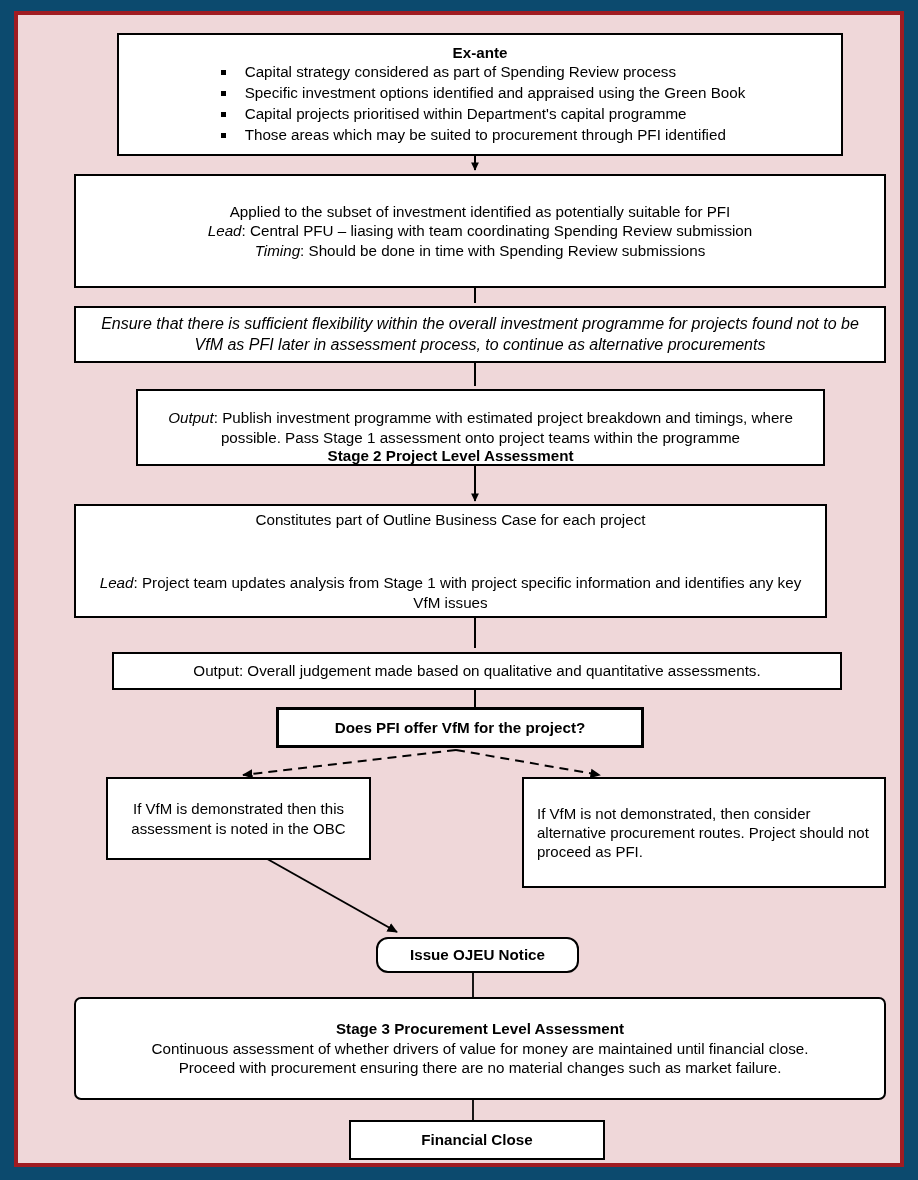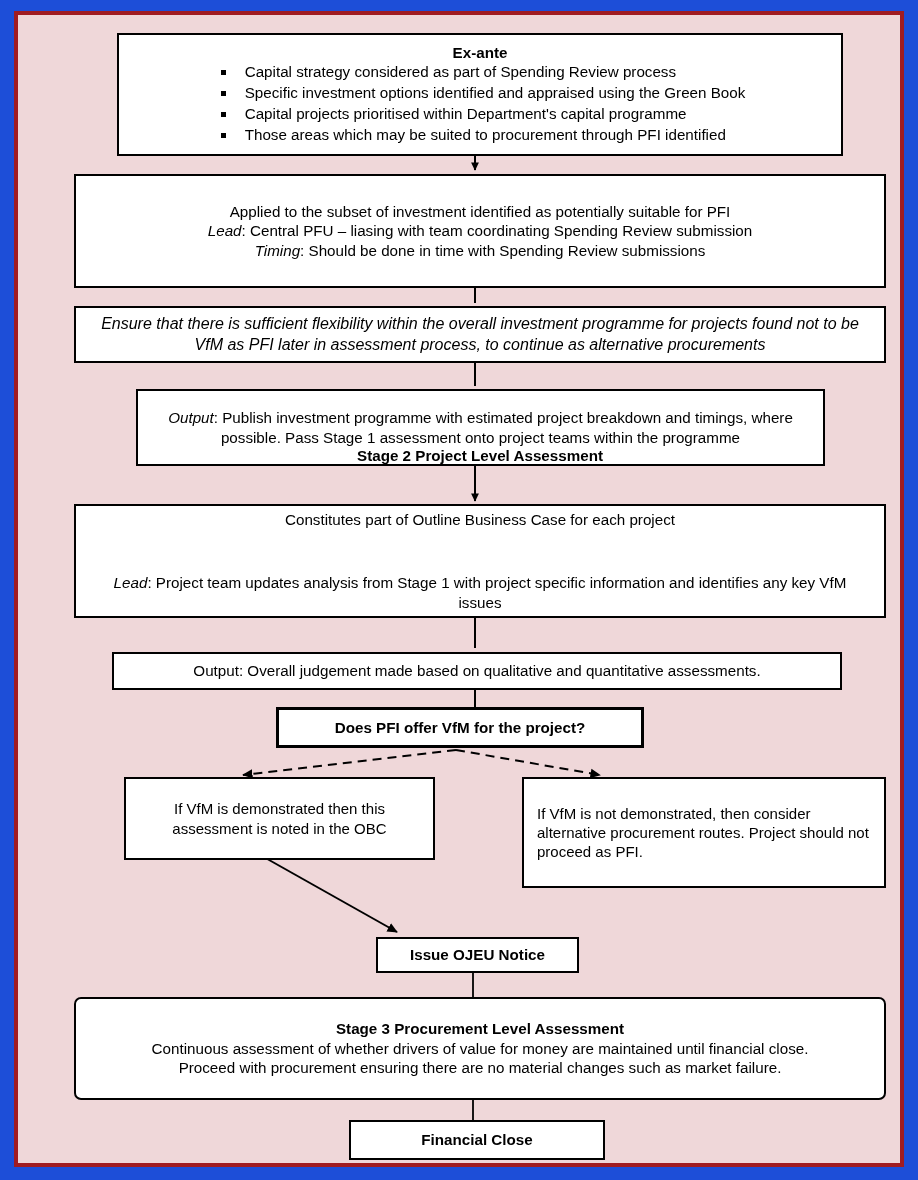--- a/index.html
+++ b/index.html
@@ -8,21 +8,21 @@
     background: #ffffff;
   }
   body {
     font-family: "Liberation Sans", sans-serif;
   }
   #page {
     position: relative;
     width: 918px;
     height: 1180px;
     overflow: hidden;
-    background: #1d4ed8;
+    background: #0c4a6e;
   }
   
   #panel {
     position: absolute;
     left: 14px;
     top: 11px;
     width: 890px;
     height: 1156px;
     box-sizing: border-box;
     background: #efd7d9;
@@ -143,44 +143,44 @@
 
     <div class="box allital" style="left:56px; top:291px; width:812px; height:57px; font-size:16px;">
       <span class="ln">Ensure that there is sufficient flexibility within the overall investment programme for projects found not to be</span>
       <span class="ln">VfM as PFI later in assessment process, to continue as alternative procurements</span>
     </div>
 
     <div class="box" style="left:118px; top:374px; width:689px; height:77px; padding:4px 20px;">
       <span><i>Output</i><span>: Publish investment programme with estimated project breakdown and timings, where possible. Pass Stage 1 assessment onto project teams within the programme</span></span>
     </div>
 
-    <div class="box" style="left:56px; top:489px; width:812px; height:114px; padding:2px 16px;gap:44px;">
+    <div class="box" style="left:56px; top:489px; width:753px; height:114px; padding:2px 16px;gap:44px;">
       <span class="ttl">Stage 2 Project Level Assessment</span>
       <span class="ln">Constitutes part of Outline Business Case for each project</span>
       <span class="ln"><i>Lead</i><span>:  Project team updates analysis from Stage 1 with project specific information and identifies any key VfM issues</span></span>
       <span class="ln"><i>Timing</i><span>: Up to OJEU Notice</span></span>
     </div>
 
     <div class="box" style="left:94px; top:637px; width:730px; height:38px;">
       <span>Output: Overall judgement made based on qualitative and quantitative assessments.</span>
     </div>
 
     <div class="box" style="left:258px; top:692px; width:368px; height:41px; border-width:3px;">
       <span class="bi">Does PFI offer VfM  for the project?</span>
     </div>
 
-    <div class="box" style="left:106px; top:762px; width:311px; height:83px; font-size:15px;">
+    <div class="box" style="left:88px; top:762px; width:265px; height:83px; font-size:15px;">
       <span>If VfM is demonstrated then this assessment is noted in the OBC</span>
     </div>
 
     <div class="box left-align" style="left:470px; top:762px; width:364px; height:111px; padding:24px 13px; font-size:15px;margin-left:34px;">
       <span>If VfM is not demonstrated, then consider alternative procurement routes. Project should not proceed as PFI.</span>
     </div>
 
-    <div class="box" style="left:358px; top:922px; width:203px; height:36px;">
+    <div class="box" style="left:358px; top:922px; width:203px; height:36px;border-radius:12px;">
       <span class="ttl">Issue OJEU Notice</span>
     </div>
 
     <div class="box" style="left:56px; top:982px; width:812px; height:103px; padding:2px 10px;border-radius:7px;">
       <span class="ttl">Stage 3 Procurement Level Assessment</span>
       <span class="ln">Continuous assessment of  whether drivers of value for money  are maintained until financial close.</span>
       <span class="ln">Proceed with procurement ensuring there are no material changes such as market failure.</span>
     </div>
 
     <div class="box" style="left:331px; top:1105px; width:256px; height:40px;">

